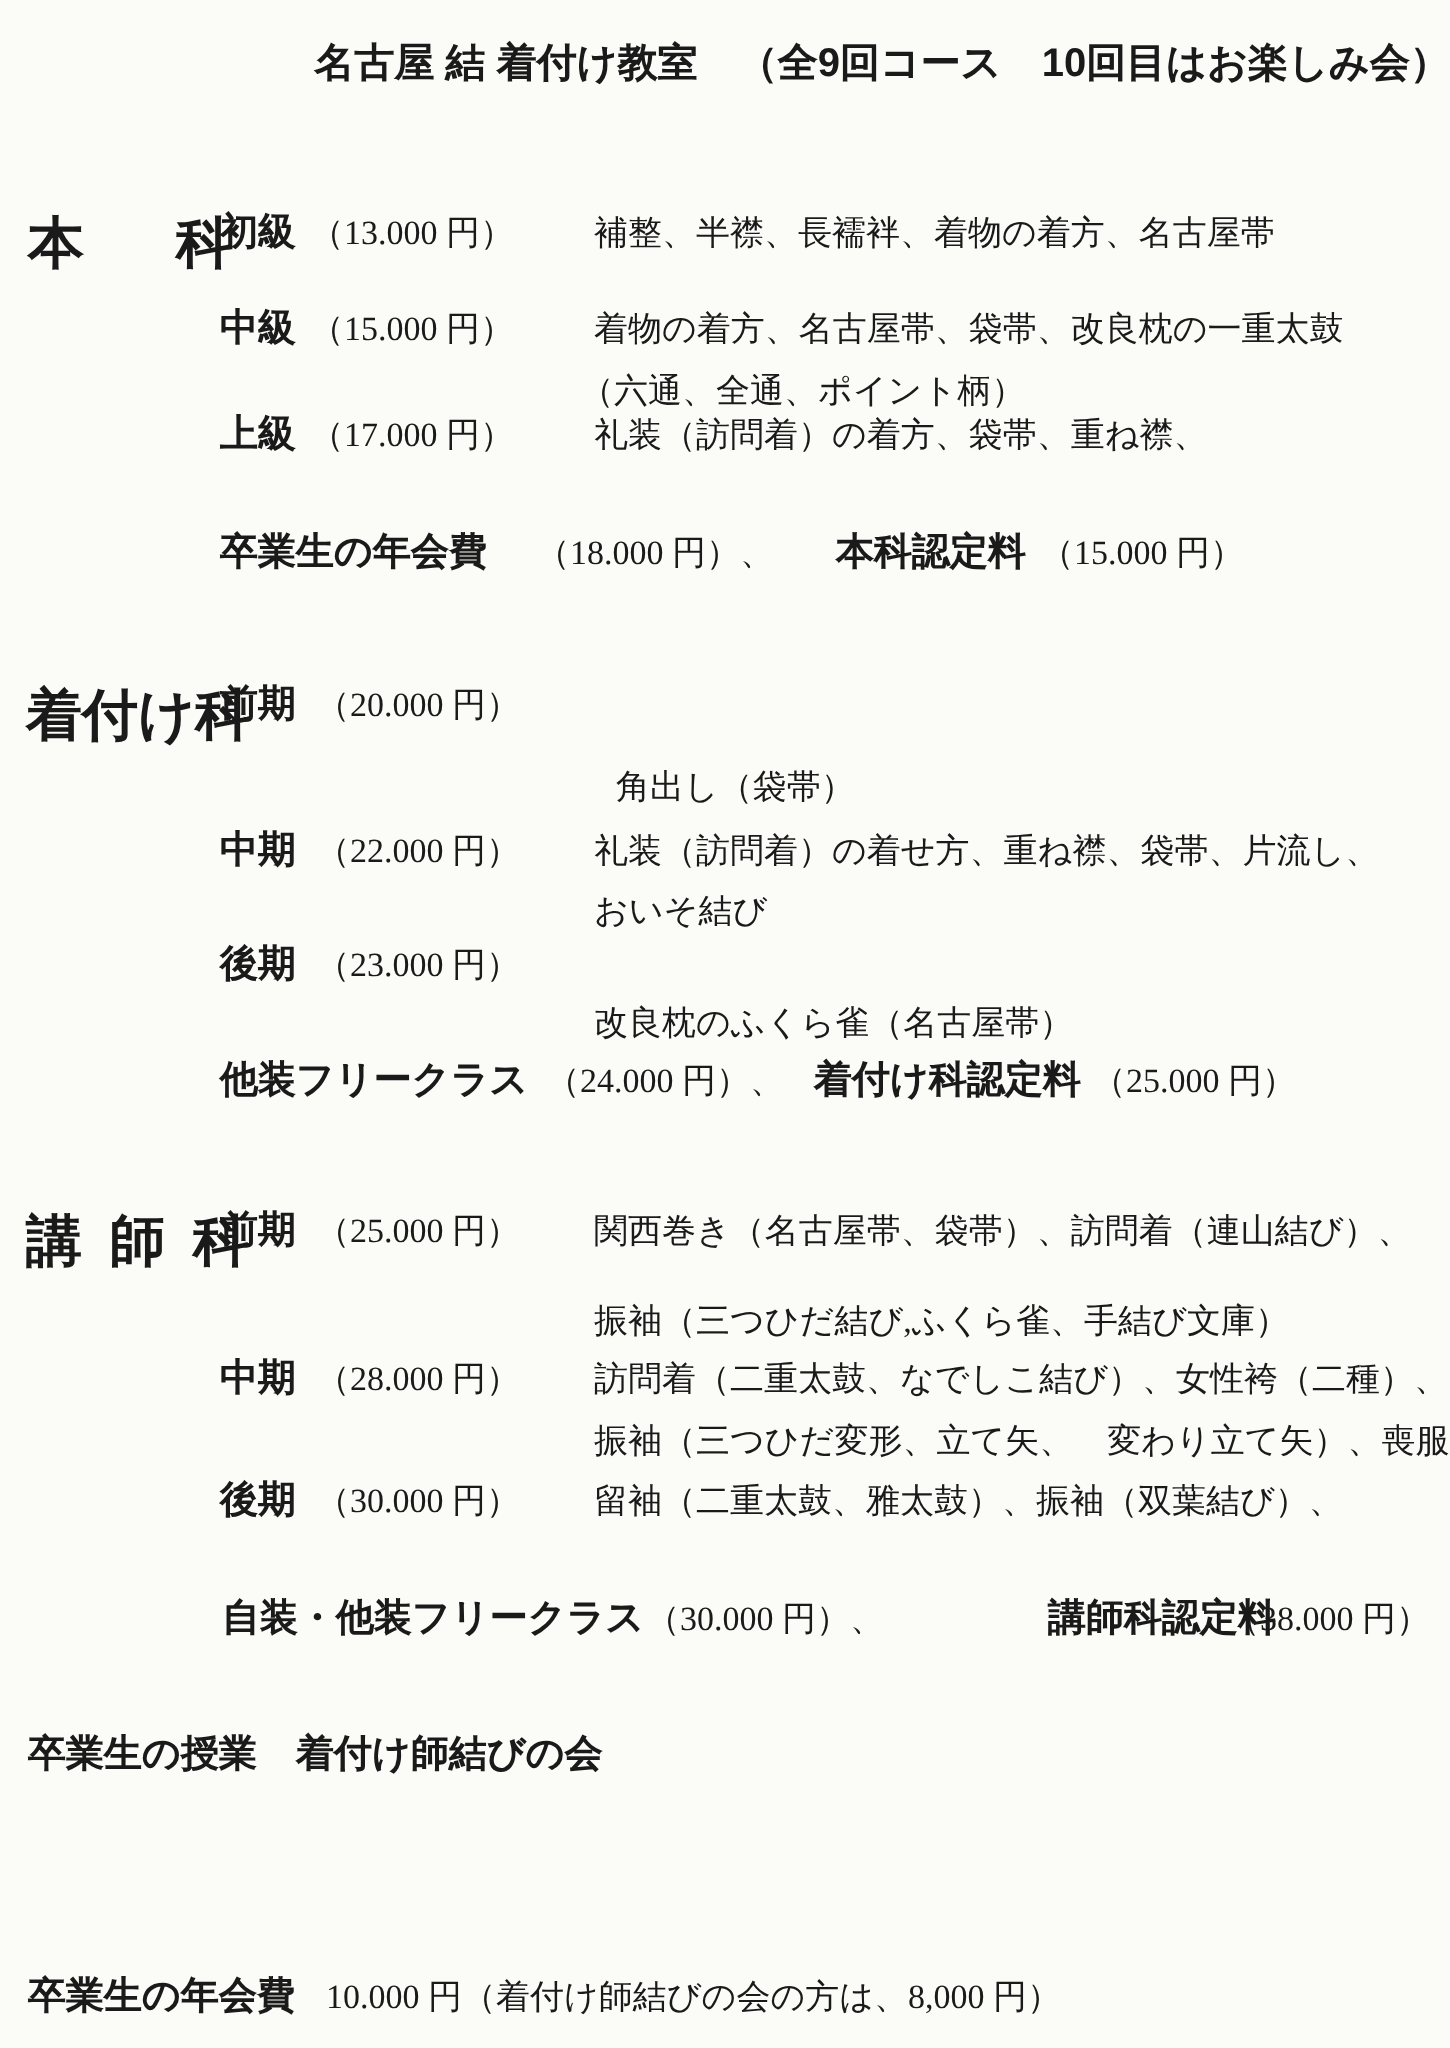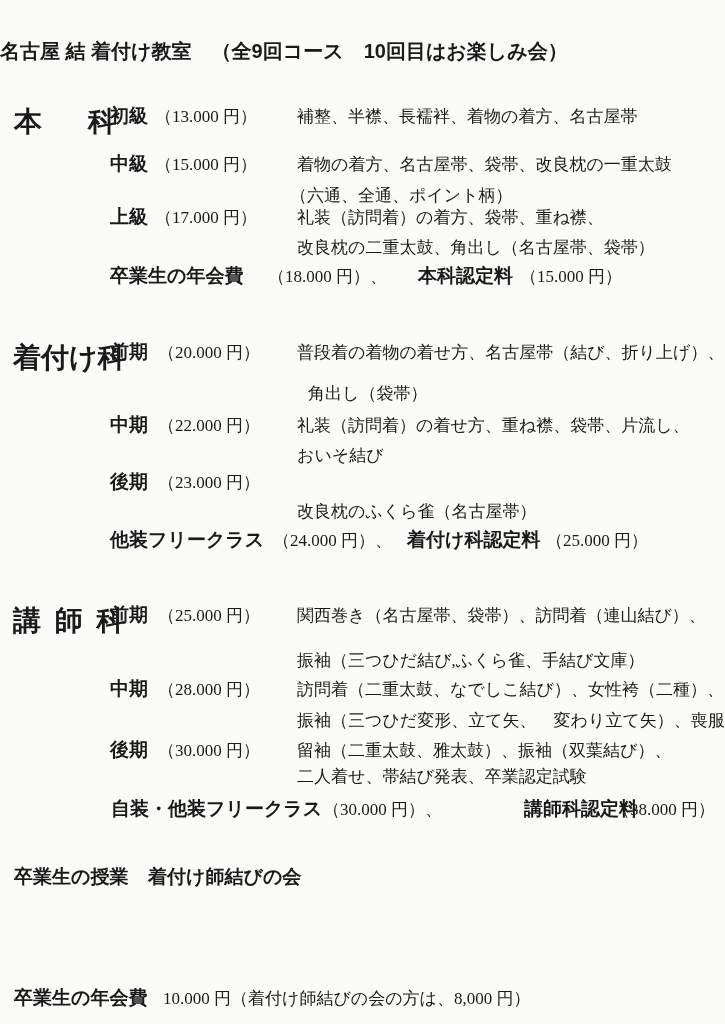--- a/index.html
+++ b/index.html
@@ -7,23 +7,23 @@
     position:relative;
     width:725px; height:1024px;
     background:#fbfbf8;
     color:#1a1a1a;
     font-family:"Liberation Serif","DejaVu Serif",serif;
     overflow:hidden;
   }
   .line { position:absolute; left:0; right:0; height:28px; }
   .line > span { position:absolute; top:0; white-space:nowrap; }
   .title {
-    position:absolute; left:0; right:0; text-align:left;
+    position:absolute; left:0; right:0; text-align:right;
     font-family:"Liberation Sans","DejaVu Sans",sans-serif;
-    font-weight:700; font-size:20px; white-space:nowrap;margin-top:20px;
+    font-weight:700; font-size:20px; white-space:nowrap;
   }
   .sec {
     font-family:"Liberation Sans","DejaVu Sans",sans-serif;
     font-weight:700; font-size:28px;
   }
   .ls-wide { letter-spacing:9px; }
   .ls-mid  { letter-spacing:3px; }
   .lv, .b {
     font-family:"Liberation Sans","DejaVu Sans",sans-serif;
     font-weight:700; font-size:19px;
@@ -51,35 +51,31 @@
     <span class="desc" style="left:297px">着物の着方、名古屋帯、袋帯、改良枕の一重太鼓</span>
   </div>
   <div class="line" style="top:182px">
     <span class="desc" style="left:290px">（六通、全通、ポイント柄）</span>
   </div>
   <div class="line" style="top:204px">
     <span class="lv" style="left:110px">上級</span>
     <span class="price" style="left:155px">（17.000 円）</span>
     <span class="desc" style="left:297px">礼装（訪問着）の着方、袋帯、重ね襟、</span>
   </div>
-  <div class="line" style="top:234px">
-    <span class="desc" style="left:297px">改良枕の二重太鼓、角出し（名古屋帯、袋帯）</span>
-  </div>
   <div class="line" style="top:263px">
     <span class="b" style="left:110px">卒業生の年会費</span>
     <span class="price" style="left:268px">（18.000 円）、</span>
     <span class="b" style="left:418px">本科認定料</span>
     <span class="price" style="left:520px">（15.000 円）</span>
   </div>
 
   <div class="line" style="top:339px">
     <span class="sec" style="left:13px">着付け科</span>
     <span class="lv" style="left:110px">前期</span>
     <span class="price" style="left:158px">（20.000 円）</span>
-    <span class="desc" style="left:297px">普段着の着物の着せ方、名古屋帯（結び、折り上げ）、</span>
   </div>
   <div class="line" style="top:380px">
     <span class="desc" style="left:308px">角出し（袋帯）</span>
   </div>
   <div class="line" style="top:412px">
     <span class="lv" style="left:110px">中期</span>
     <span class="price" style="left:158px">（22.000 円）</span>
     <span class="desc" style="left:297px">礼装（訪問着）の着せ方、重ね襟、袋帯、片流し、</span>
   </div>
   <div class="line" style="top:442px">
@@ -114,23 +110,20 @@
     <span class="desc" style="left:297px">訪問着（二重太鼓、なでしこ結び）、女性袴（二種）、</span>
   </div>
   <div class="line" style="top:707px">
     <span class="desc" style="left:297px">振袖（三つひだ変形、立て矢、　変わり立て矢）、喪服</span>
   </div>
   <div class="line" style="top:737px">
     <span class="lv" style="left:110px">後期</span>
     <span class="price" style="left:158px">（30.000 円）</span>
     <span class="desc" style="left:297px">留袖（二重太鼓、雅太鼓）、振袖（双葉結び）、</span>
   </div>
-  <div class="line" style="top:763px">
-    <span class="desc" style="left:297px">二人着せ、帯結び発表、卒業認定試験</span>
-  </div>
   <div class="line" style="top:796px">
     <span class="b" style="left:111px">自装・他装フリークラス</span>
     <span class="price" style="left:323px">（30.000 円）、</span>
     <span class="b" style="left:524px">講師科認定料</span>
     <span class="price r10">（38.000 円）</span>
   </div>
 
   <div class="line" style="top:864px">
     <span class="b" style="left:148px">着付け師結びの会</span>
     <span class="b" style="left:14px">卒業生の授業</span>

